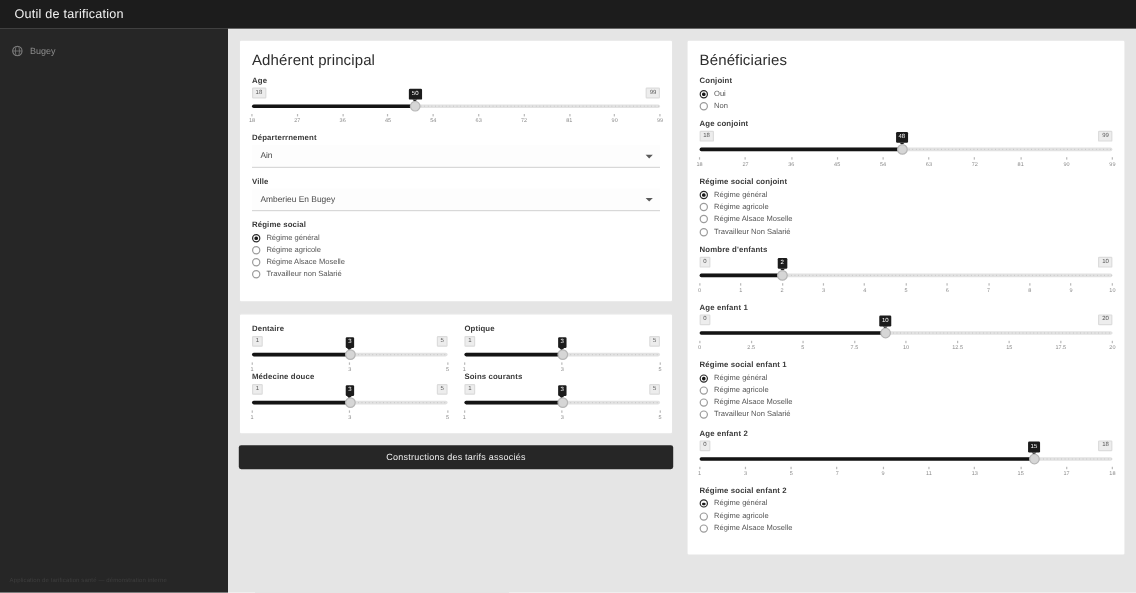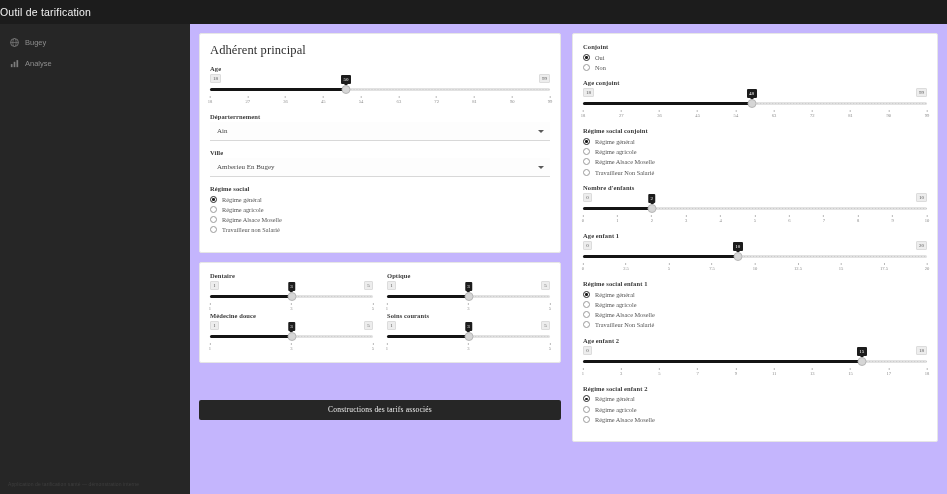--- a/index.html
+++ b/index.html
@@ -7,21 +7,21 @@
     width: 947px; height: 494px;
     font-family: "Liberation Sans", sans-serif;
     background: #ffffff;
     overflow: hidden;
   }
   #app { position: relative; width: 947px; height: 494px; display: flex; flex-direction: column; }
 
   
   .topbar {
     height: 24px; background: #1c1c1c; color: #f2f2f2;
-    display: flex; align-items: center; 
+    display: flex; align-items: center; padding-left: 12px;
     font-size: 10.5px; letter-spacing: .2px; flex: 0 0 24px;
   }
 
   .body-wrap { flex: 1; display: flex; min-height: 0; }
 
   
   .sidebar {
     width: 190px; background: #262626; color: #9a9a9a;
     flex: 0 0 190px; position: relative;
     padding-top: 8px;
@@ -33,22 +33,22 @@
   }
   .side-ico { width: 9px; height: 9px; display: inline-flex; align-items: center; justify-content: center; opacity: .75; }
   .side-ico svg { width: 9px; height: 9px; fill: #9a9a9a; }
   .side-footer {
     position: absolute; bottom: 6px; left: 8px; right: 8px;
     font-size: 5px; color: #3e3e3e; line-height: 1.5; letter-spacing: .1px;
   }
 
   
   .main {
-    flex: 1; background: #c4b5fd; display: flex; gap: 11px;
-    padding: 9px 9px 0 9px; min-width: 0; font-family: Liberation Serif, serif;
+    flex: 1; background: #e5e5e5; display: flex; gap: 11px;
+    padding: 9px 9px 0 9px; min-width: 0;
   }
   .col { display: flex; flex-direction: column; gap: 9px; min-width: 0; }
   .col-left { flex: 0 0 362px; }
   .col-right { flex: 1; }
 
   .card {
     background: #fff; border: 1px solid #e6e6e6; border-radius: 2px;
     padding: 9px 10px 10px 10px;
   }
   .card-title {
@@ -136,21 +136,20 @@
     content: ""; position: absolute; left: 1.4px; top: 1.4px;
     width: 2.6px; height: 2.6px; border-radius: 50%; background: #1a1a1a;
   }
 
   
   .btn-primary {
     width: 100%; background: #262626; color: #f0f0f0;
     border: none; border-radius: 2px; height: 20px;
     font-size: 7.5px; font-family: inherit; cursor: pointer;
     letter-spacing: .2px;
-    margin-top: 28px;
   }
 
   .grid2 { display: flex; gap: 14px; }
   .grid2 > div { flex: 1; min-width: 0; }
 
   .col-right .card { overflow: hidden; }
   .col-right { overflow: hidden; }
 </style>
 </head>
 <body>
@@ -167,30 +166,20 @@
       <div class="side-item">
         <span class="side-ico">
           <svg viewBox="0 0 16 16">
               <circle cx="8" cy="8" r="7" fill="none" stroke="#9a9a9a" stroke-width="1.6"></circle>
               <ellipse cx="8" cy="8" rx="3" ry="7" fill="none" stroke="#9a9a9a" stroke-width="1.2"></ellipse>
               <line x1="1" y1="8" x2="15" y2="8" stroke="#9a9a9a" stroke-width="1.2"></line>
             </svg>
         </span>
         <span>Bugey</span>
       </div>
-      <div class="side-item">
-        <span class="side-ico">
-          <svg viewBox="0 0 16 16">
-              <rect x="1.5" y="9" width="3" height="5.5" fill="#9a9a9a"></rect>
-              <rect x="6.5" y="5" width="3" height="9.5" fill="#9a9a9a"></rect>
-              <rect x="11.5" y="2" width="3" height="12.5" fill="#9a9a9a"></rect>
-            </svg>
-        </span>
-        <span>Analyse</span>
-      </div>
       <div class="side-footer">Application de tarification santé — démonstration interne</div>
     </div>
 
     <div class="main">
 
       <div class="col col-left">
 
         <div class="card">
           <div class="card-title">Adhérent principal</div>
 
@@ -407,20 +396,21 @@
                 </div>
               </div>
           </div>
         </div>
 
         <button class="btn-primary">Constructions des tarifs associés</button>
       </div>
 
       <div class="col col-right">
         <div class="card">
+          <div class="card-title">Bénéficiaries</div>
 
           <div class="radio-group">
             <div class="field-label">Conjoint</div>
             <div>
                 <div class="radio">
                   <span class="rb on"></span>
                   <span>Oui</span>
                 </div>
                 <div class="radio">
                   <span class="rb"></span>

